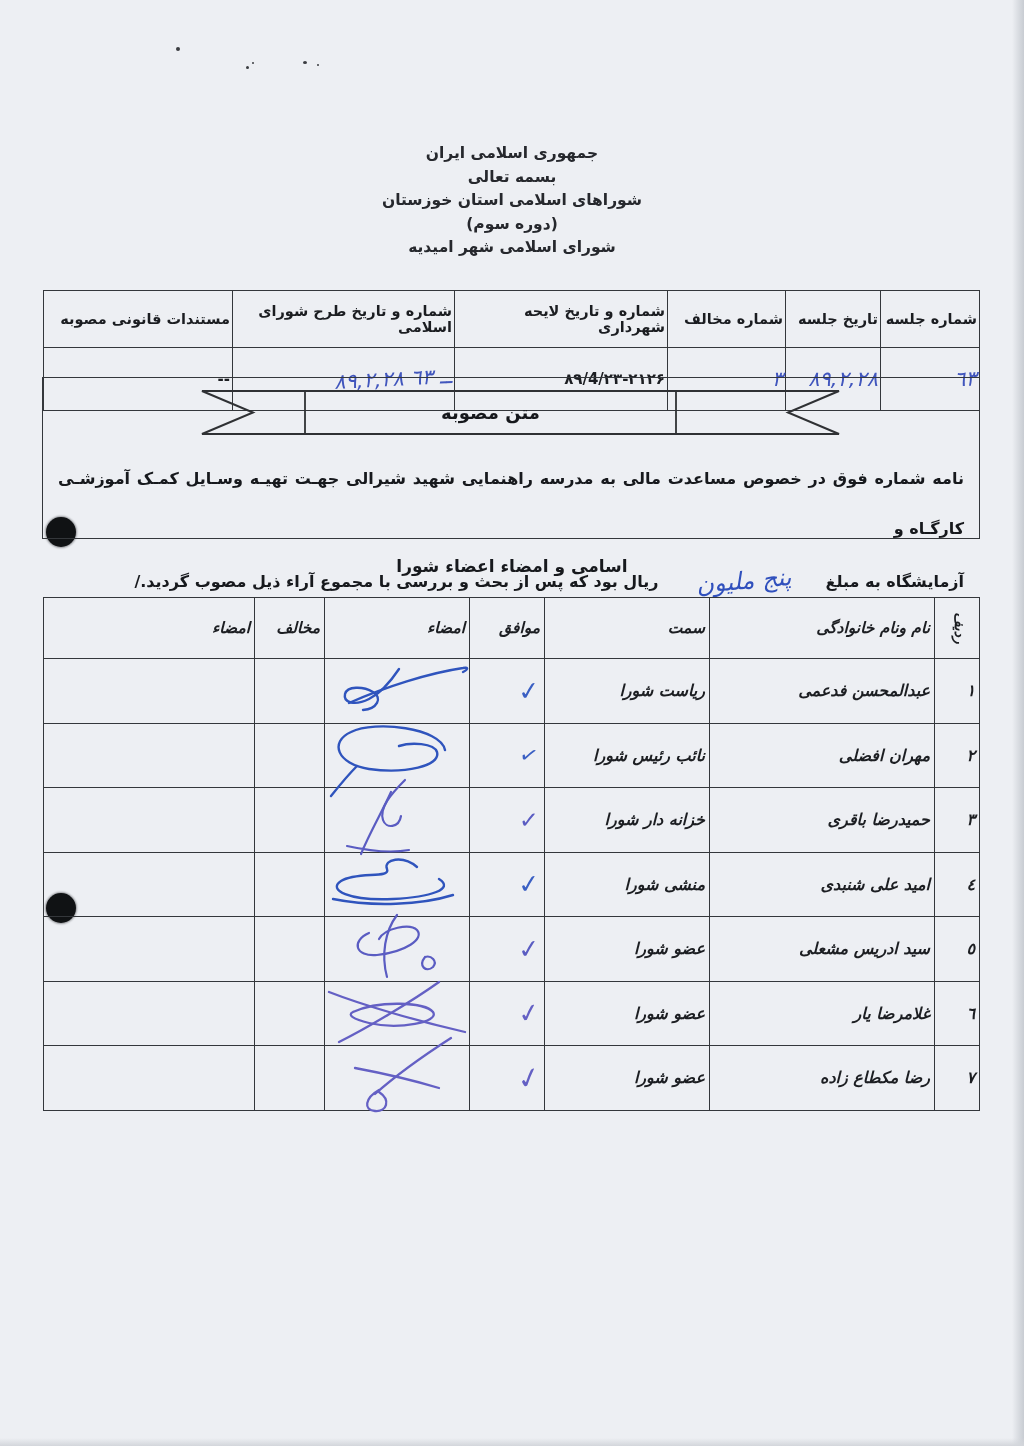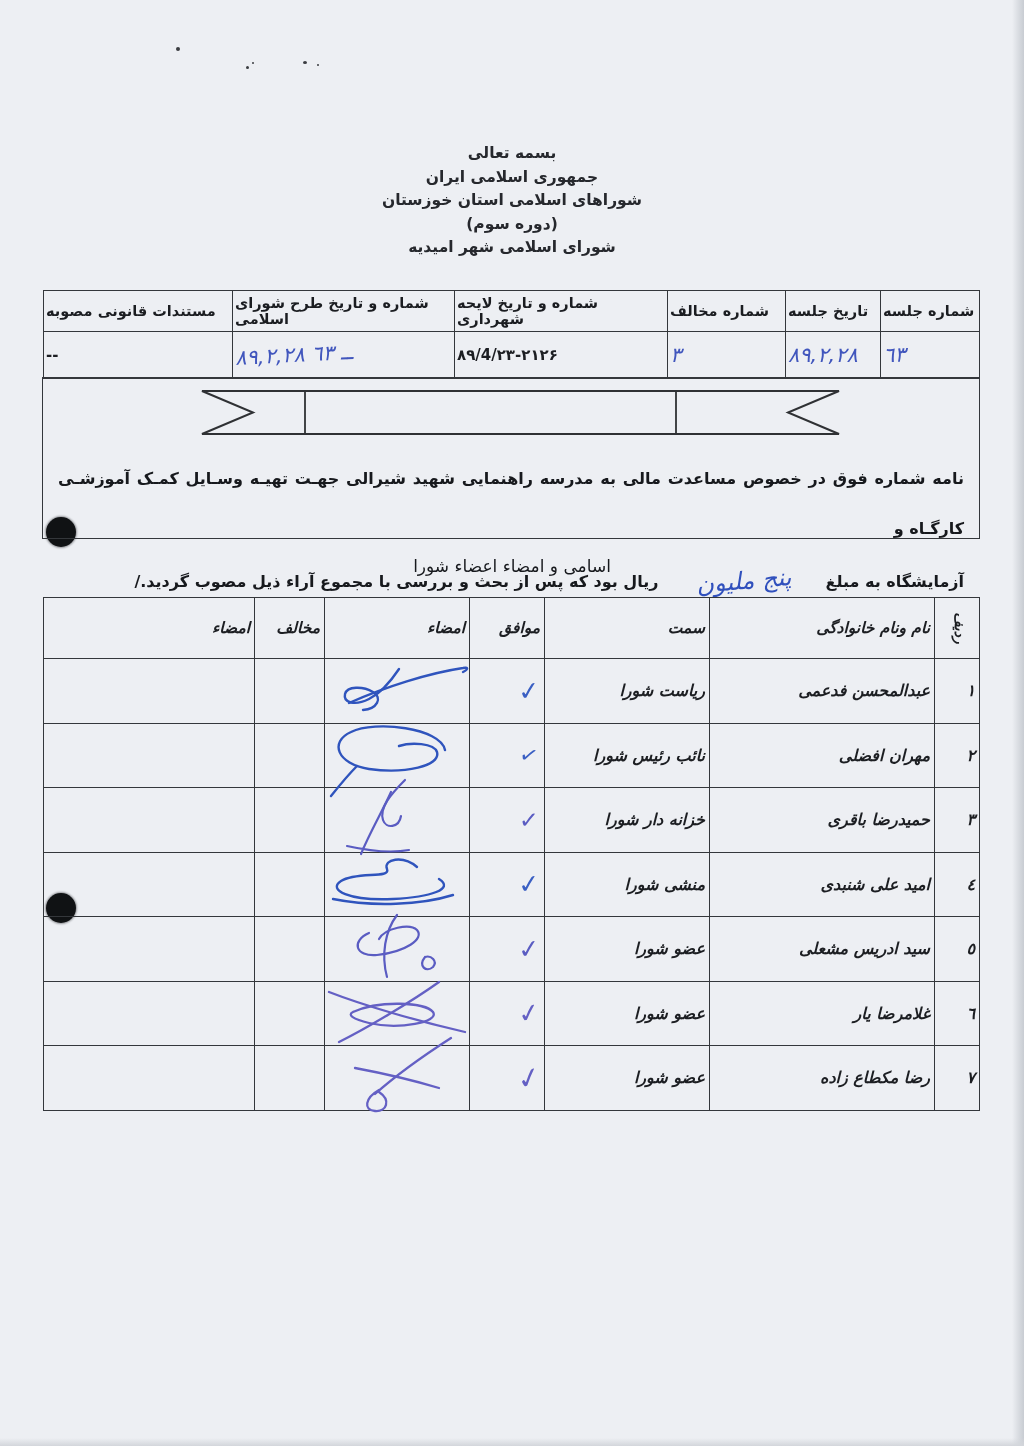--- a/index.html
+++ b/index.html
@@ -16,22 +16,22 @@
 
   .speck { position:absolute; background:#3a3c40; border-radius:50%; }
 
   
   .letterhead { position:absolute; top:142px; left:0; right:0; text-align:center;
     font-size:15.5px; font-weight:600; line-height:23.5px; color:#26282d; }
 
   
   table { border-collapse:collapse; table-layout:fixed; }
   .info-table { position:absolute; top:290px; right:44px; width:936px; }
-  .info-table th, .info-table td { border:1.6px solid #34373b; text-align:left;
-    vertical-align:middle; padding:0 2px; overflow:visible; }
+  .info-table th, .info-table td { border:1.6px solid #34373b; text-align:right;
+    vertical-align:middle; padding:8px 2px; overflow:visible; }
   .info-table th { height:40px; font-size:14.5px; font-weight:bold; color:#1b1d21; }
   .info-table td { height:46px; font-size:15px; font-weight:bold; }
   .hand { color:#4156bd; font-weight:400; font-style:italic; font-size:21px;
     letter-spacing:1px; white-space:nowrap; }
   .ltr { direction:ltr; unicode-bidi:embed; display:inline-block; }
   .tilt { display:inline-block; transform:rotate(-3deg); }
 
   
   .main-box { position:absolute; top:377px; right:44px; width:936px; height:160px;
     border:1.7px solid #34373b; }
@@ -40,21 +40,21 @@
   .ribbon-label { position:absolute; left:105px; top:0; width:371px; height:47px;
     line-height:47px; text-align:center; font-size:18px; font-weight:bold; color:#16181c; }
   .body-text { position:absolute; top:76px; right:15px; left:15px;
     font-size:16px; font-weight:bold; line-height:50px; color:#17191d; text-align:justify; }
   .amount { display:inline-block; color:#3050bd; font-weight:400; font-style:italic;
     font-size:24px; margin:0 34px 0 38px; transform:rotate(-5deg) translateY(2px);
     letter-spacing:1px; }
 
   
   .section-title { position:absolute; top:556px; left:0; right:0; text-align:center;
-    font-size:17px; font-weight:normal; color:#17191d; }
+    font-size:17px; font-weight:bold; color:#17191d; }
   .members-table { position:absolute; top:597px; right:44px; width:936px; }
   .members-table th, .members-table td { border:1.6px solid #34373b; text-align:right;
     vertical-align:middle; padding:0 4px; position:relative; overflow:visible;font-style:italic; }
   .members-table thead th { height:60px; font-size:15.5px; font-weight:bold; }
   .members-table tbody td { height:63.5px; font-size:16px; font-weight:bold; }
   .rot { display:inline-block; transform:rotate(90deg); font-size:14px; letter-spacing:1px; }
   .check { display:inline-block; color:#3a5fc3; font-size:26px; font-weight:bold;
     transform:rotate(-6deg); }
   .chk2 { transform:rotate(14deg) scale(.85); }
   .chk3 { transform:rotate(2deg) scale(.9); color:#5a5cc2; }
@@ -76,22 +76,22 @@
   <div class="speck" style="left:176px;top:47px;width:4px;height:4px;"></div>
   <div class="speck" style="left:246px;top:66px;width:3px;height:3px;"></div>
   <div class="speck" style="left:252px;top:62px;width:2px;height:2px;"></div>
   <div class="speck" style="left:303px;top:61px;width:4px;height:3px;"></div>
   <div class="speck" style="left:317px;top:64px;width:2px;height:2px;"></div>
 
   <div class="hole" style="left:46px;top:517px;"></div>
   <div class="hole" style="left:46px;top:893px;"></div>
 
   <div class="letterhead">
+    <div>جمهوری اسلامی ایران</div>
     <div>بسمه تعالی</div>
-    <div>جمهوری اسلامی ایران</div>
     <div>شوراهای اسلامی استان خوزستان</div>
     <div>(دوره سوم)</div>
     <div>شورای اسلامی شهر امیدیه</div>
   </div>
 
   <table class="info-table">
     <colgroup>
       <col style="width:99px">
         <col style="width:95px">
         <col style="width:118px">
@@ -121,20 +121,21 @@
     </tbody>
   </table>
 
   <div class="main-box">
     <div class="ribbon">
       <svg width="641" height="47" viewBox="0 0 641 47">
         <polygon points="2,2 639,2 588,23.5 639,45 2,45 53,23.5" fill="none" stroke="#2f3134" stroke-width="2"></polygon>
         <line x1="105" y1="2" x2="105" y2="45" stroke="#2f3134" stroke-width="1.8"></line>
         <line x1="476" y1="2" x2="476" y2="45" stroke="#2f3134" stroke-width="1.8"></line>
       </svg>
+      <div class="ribbon-label">متن مصوبه</div>
     </div>
     <div class="body-text">
       <div>نامه شماره فوق در خصوص مساعدت مالی به مدرسه راهنمایی شهید شیرالی جهـت تهیـه وسـایل کمـک آموزشـی کارگـاه و</div>
       <div><span>آزمایشگاه به مبلغ</span><span class="amount">پنج ملیون</span><span>ریال بود که پس از بحث و بررسی با مجموع آراء ذیل مصوب گردید./</span></div>
     </div>
   </div>
 
   <div class="section-title">اسامی و امضاء اعضاء شورا</div>
 
   <table class="members-table">

